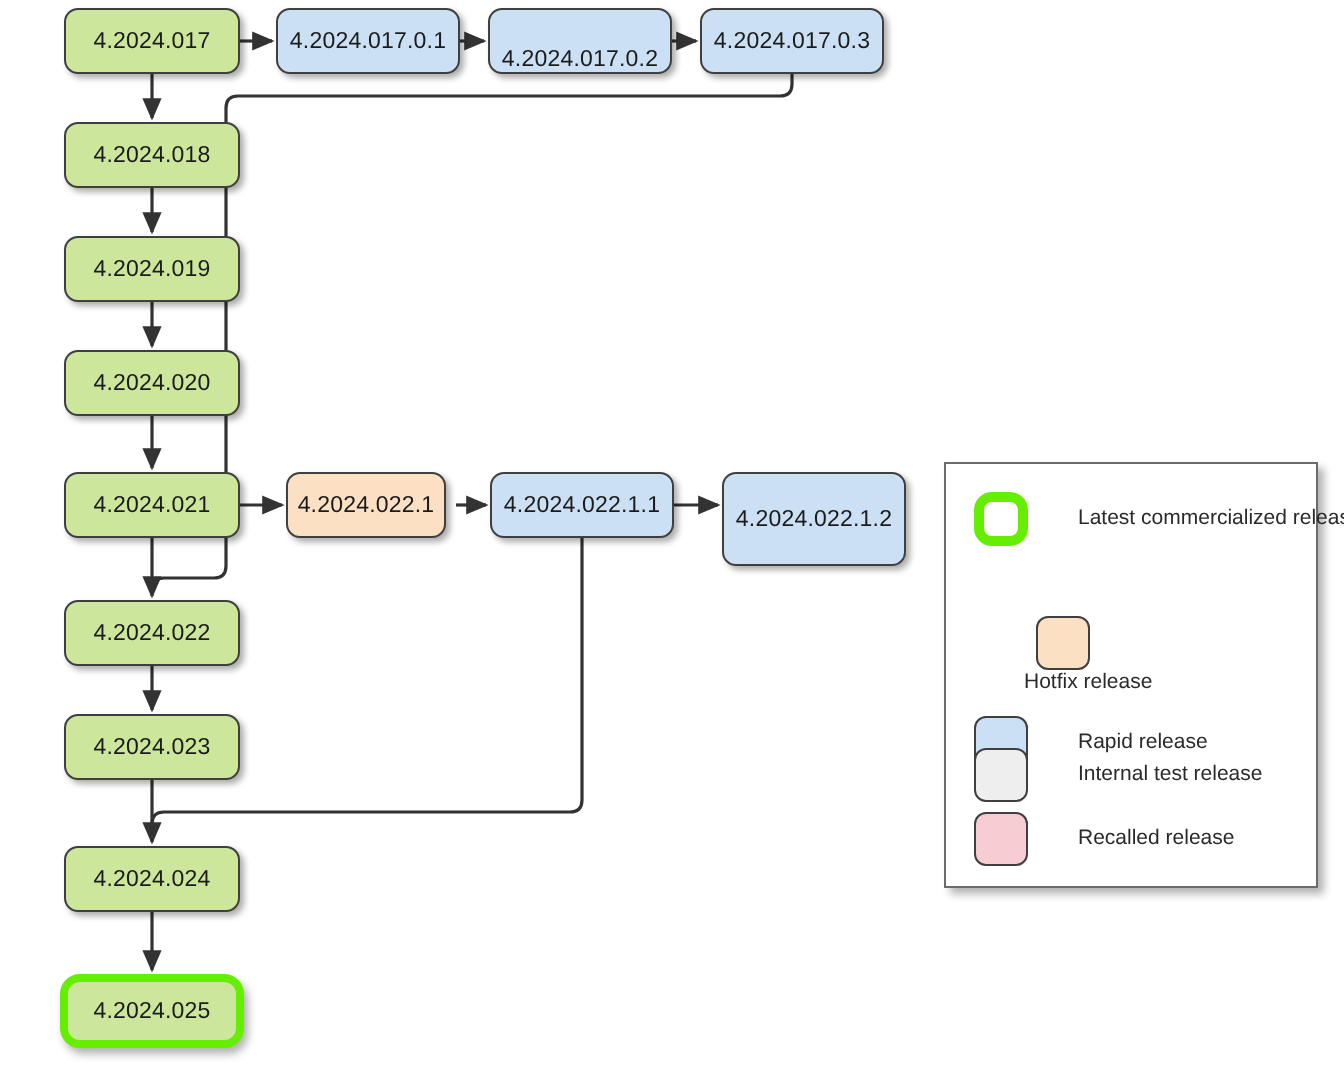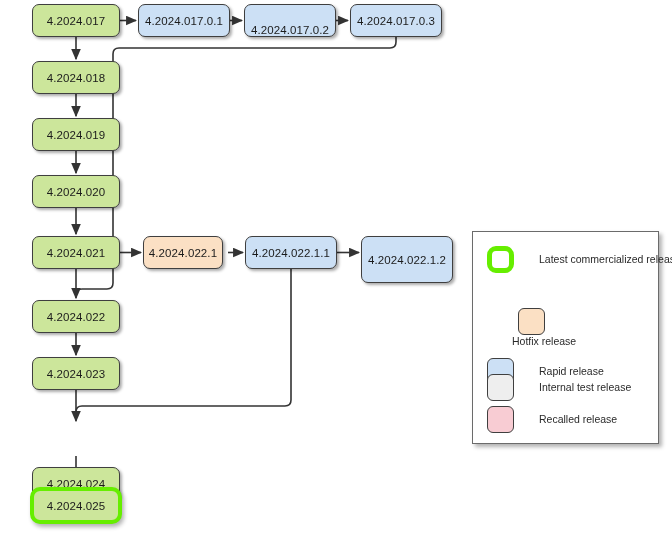--- a/index.html
+++ b/index.html
@@ -165,21 +165,21 @@
       </div>
       <div class="node rapid" style="left: 361px; top: 236px; width: 92px; height: 47px;">
         <span>4.2024.022.1.2</span>
       </div>
       <div class="node story" style="left: 32px; top: 300px; width: 88px; height: 33px;">
         <span>4.2024.022</span>
       </div>
       <div class="node story" style="left: 32px; top: 357px; width: 88px; height: 33px;">
         <span>4.2024.023</span>
       </div>
-      <div class="node story" style="left: 32px; top: 423px; width: 88px; height: 33px; margin-top: 44px;">
+      <div class="node story" style="left: 32px; top: 423px; width: 88px; height: 33px;">
         <span>4.2024.024</span>
       </div>
       <div class="node story latest" style="left: 30px; top: 487px; width: 92px; height: 37px;">
         <span>4.2024.025</span>
       </div>
     </div>
 
   <div id="legend">
       <div class="legend-row" style="top: 12px;">
         <span class="legend-swatch latest-swatch"></span>

